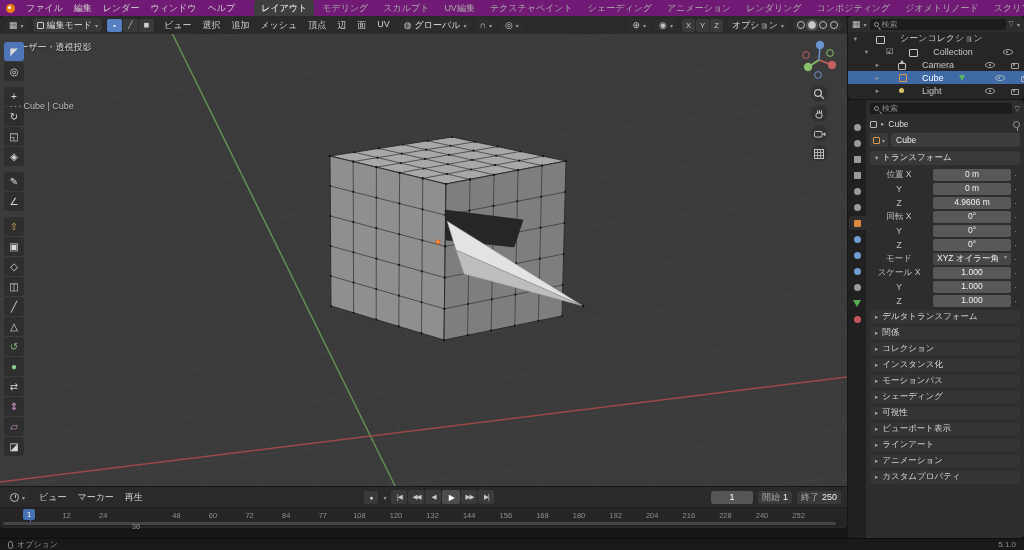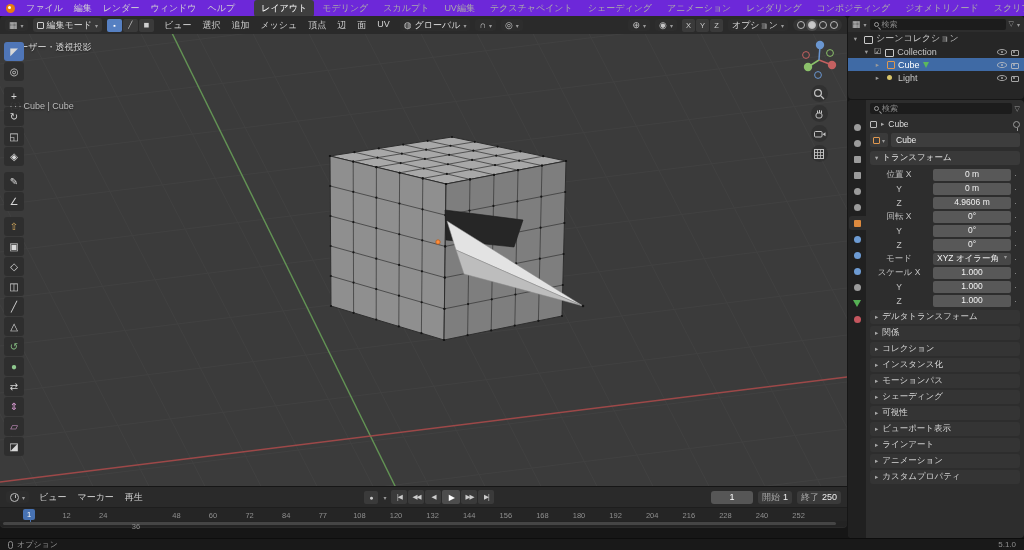--- a/index.html
+++ b/index.html
@@ -5,21 +5,21 @@
   * { box-sizing: border-box; margin: 0; padding: 0; }
   html,body { width:1024px; height:550px; overflow:hidden; }
   body { font-family:"Liberation Sans", sans-serif; font-size:9px; background:#161616; color:#c8c8c8; }
   .app { width:1024px; height:550px; display:flex; flex-direction:column; }
 
   
   .titlebar { height:11px; background:#121212; display:flex; align-items:center; gap:4px; padding-left:6px; font-size:8px; color:#9d9d9d; flex:none; }
   .blender-dot { width:6px; height:6px; border-radius:50%; background:#e87d0d; flex:none; }
 
   
-  .topbar { height:16px; background:#6d28d9; display:flex; align-items:center; padding:0 6px; gap:6px; flex:none; }
+  .topbar { height:16px; background:#701a75; display:flex; align-items:center; padding:0 6px; gap:6px; flex:none; }
   .blender-logo { width:9px; height:9px; border-radius:50%; background:#e87d0d; position:relative; flex:none; }
   .blender-logo::after { content:""; position:absolute; left:2px; top:2px; width:3px; height:3px; border-radius:50%; background:#fff; }
   #tb-menus { display:flex; gap:1px; }
   .menu-item { padding:1px 5px; border-radius:2px; color:#d2d2d2; white-space:nowrap; }
   #ws-tabs { display:flex; gap:1px; margin-left:8px; }
   .ws-tab { padding:2px 7px; border-radius:3px; color:#ababab; white-space:nowrap; }
   .ws-tab.active { background:#3e3e3e; color:#ffffff; }
   .spacer { flex:1; }
   .chip { display:flex; align-items:center; gap:3px; background:#2d2d2d; border-radius:3px; padding:0 4px; height:12px; color:#dcdcdc; white-space:nowrap; }
   .dd { color:#9a9a9a; font-size:6px; }
@@ -77,21 +77,21 @@
   .tl-scroll { height:6px; background:#232323; border-radius:0 0 4px 4px; padding:1px 3px; }
   .tl-scrollbar { height:3px; background:#454545; border-radius:2px; width:99%; }
 
   
   .outliner { height:83px; background:#262626; border-radius:4px; overflow:hidden; display:flex; flex-direction:column; flex:none; }
   .out-header { height:16px; background:#2d2d2d; display:flex; align-items:center; gap:3px; padding:0 4px; }
   .search-field { flex:1; height:11px; background:#1c1c1c; border-radius:2px; display:flex; align-items:center; gap:3px; padding:0 4px; color:#8a8a8a; font-size:8px; }
   .i-search { width:5px; height:5px; border:1px solid #9a9a9a; border-radius:50%; position:relative; flex:none; }
   .i-search::after { content:""; position:absolute; width:3px; height:1px; background:#9a9a9a; transform:rotate(45deg); left:3.5px; top:5px; }
   .funnel { color:#9a9a9a; font-size:7px; }
-  .out-row { height:13px; display:flex; align-items:center; gap:3px; padding-right:4px; color:#c6c6c6; }
+  .out-row { height:13px; display:flex; align-items:center; gap:15px; padding-right:4px; color:#c6c6c6; }
   .out-row.selected { background:#3f6aa5; color:#ffffff; }
   .out-exp { width:9px; color:#9a9a9a; font-size:6.5px; text-align:center; flex:none; }
   .out-chk { font-size:8px; color:#cccccc; line-height:1; }
   .out-label { white-space:nowrap; }
   .flex1 { flex:1; }
   .oi { width:10px; height:10px; position:relative; flex:none; }
   .oi-scene-collection::before, .oi-collection::before { content:""; position:absolute; left:1px; top:2px; width:7px; height:6px; border:1px solid #c9c9c9; border-radius:1px; }
   .oi-camera::before { content:""; position:absolute; left:1px; top:3.5px; width:6px; height:4.5px; border:1px solid #c2c2c2; border-radius:1px; }
   .oi-camera::after { content:""; position:absolute; left:2.5px; top:0; width:0; height:0; border-left:2.5px solid transparent; border-right:2.5px solid transparent; border-bottom:3px solid #c2c2c2; }
   .oi-mesh::before { content:""; position:absolute; left:1.5px; top:1.5px; width:6px; height:6px; border:1px solid #e0984f; border-radius:1px; }
@@ -619,20 +619,28 @@
             </div>
             <div class="out-row" style="padding-left: 14px;">
               <span class="out-exp">▾</span>
               <span class="out-chk">☑</span>
               <span class="oi oi-collection"></span>
               <span class="out-label">Collection</span>
               <span class="flex1"></span>
               <span class="i-eye"></span>
               <span class="i-cam"></span>
             </div>
+            <div class="out-row" style="padding-left: 25px;">
+              <span class="out-exp">▸</span>
+              <span class="oi oi-camera"></span>
+              <span class="out-label">Camera</span>
+              <span class="flex1"></span>
+              <span class="i-eye"></span>
+              <span class="i-cam"></span>
+            </div>
             <div class="out-row selected" style="padding-left: 25px;">
               <span class="out-exp">▸</span>
               <span class="oi oi-mesh"></span>
               <span class="out-label">Cube</span>
               <span class="tri-green"></span>
               <span class="flex1"></span>
               <span class="i-eye"></span>
               <span class="i-cam"></span>
             </div>
             <div class="out-row" style="padding-left: 25px;">

